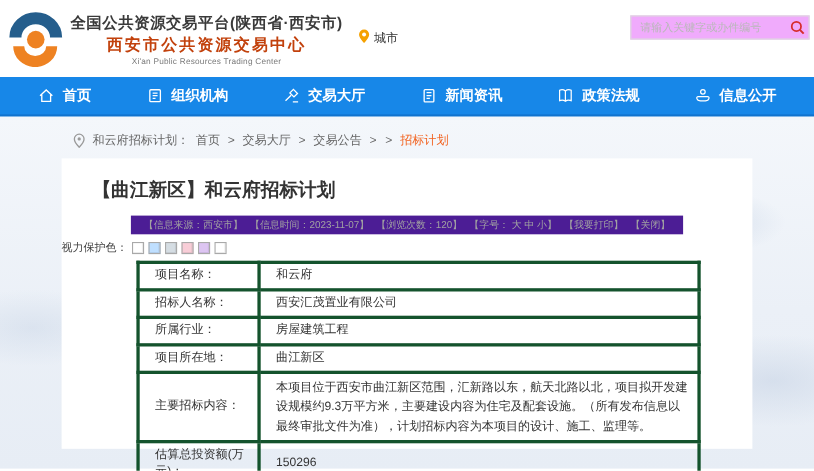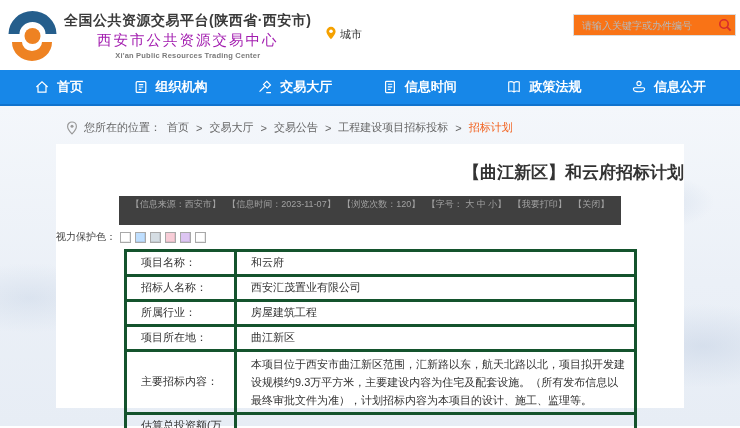--- a/index.html
+++ b/index.html
@@ -6,26 +6,26 @@
   html,body { width:740px; height:428px; overflow:hidden; background:#fff;
     font-family:"Liberation Sans","DejaVu Sans",sans-serif; }
   .page { position:relative; width:740px; height:428px; overflow:hidden; }
 
   
   .topbar { position:relative; height:70px; background:#ffffff; }
   .brand { position:absolute; left:8px; top:9px; display:flex; align-items:center; }
   .logo { width:50px; height:52px; margin-right:6px; }
   .titles { padding-top:2px; text-align:center; }
   .t1 { font-size:14px; font-weight:bold; color:#3a3a3a; letter-spacing:0.5px; white-space:nowrap; }
-  .t2 { font-size:14.5px; font-weight:normal; color:#a21caf; letter-spacing:2px; margin-top:1px; }
-  .t3 { font-size:7.5px; font-weight:bold; color:#7a7a7a; margin-top:1px; letter-spacing:0.2px; }
+  .t2 { font-size:14.5px; font-weight:bold; color:#c2410c; letter-spacing:2px; margin-top:1px; }
+  .t3 { font-size:7.5px; font-weight:normal; color:#7a7a7a; margin-top:1px; letter-spacing:0.2px; }
   .city { position:absolute; left:325px; top:26px; display:flex; align-items:center; gap:3px;
     font-size:11px; color:#333; cursor:pointer; }
   .searchbox { position:absolute; right:4px; top:14px; width:163px; height:22px;
-    border:1px solid #dcdcdc; background:#f97316; display:flex; align-items:center; }
+    border:1px solid #dcdcdc; background:#f0abfc; display:flex; align-items:center; }
   .searchbox input { flex:1; border:none; outline:none; font-size:10px; color:#333;
     padding:0 0 0 8px; font-family:inherit; background:transparent; }
   .searchbox input::placeholder { color:#b8b8b8; }
   .sbtn { width:24px; height:20px; display:flex; align-items:center; justify-content:center; cursor:pointer; }
 
   
   .mainnav { height:36px; background:#1787e8; border-bottom:2px solid #1173cd;
     display:flex; align-items:center; justify-content:space-between; padding:0 34px; }
   .navitem { display:flex; align-items:center; gap:7px; color:#fff; font-size:13px;
     font-weight:bold; cursor:pointer; white-space:nowrap; }
@@ -43,22 +43,22 @@
 
   
   .crumbbar { position:relative; padding:14px 0 0 66px; display:flex; align-items:center;
     gap:6px; font-size:11px; color:#666; }
   .crumbbar .sep { margin:0 1px; }
   .crumb { color:#666; cursor:pointer; }
   .crumb-current { color:#f2611d; cursor:pointer; }
 
   
   .card { position:relative; width:628px; margin:9px auto 0; background:#fff; height:264px; }
-  .art-title { padding-top:17px; text-align:right; font-size:17px; font-weight:bold; color:#333;padding-left:28px; }
-  .metabar { width:502px; height:29px; margin:12px auto 0; background:#404040;
+  .art-title { padding-top:17px; text-align:left; font-size:17px; font-weight:bold; color:#333;padding-left:28px; }
+  .metabar { width:502px; height:17px; margin:12px auto 0; background:#4c1d95;
     font-size:9px; color:#a2a2a2; text-align:center; line-height:17px; white-space:nowrap; }
   .metabar span { margin:0 2px; }
   .metabar .clickable { cursor:pointer; }
   .eyerow { margin:5px 72px 0 0; text-align:left; font-size:10px; color:#404040; height:14px; }
   .swatch { display:inline-block; width:11px; height:11px; border:1px solid #a9a9a9;
     margin-left:4px; vertical-align:middle; cursor:pointer; box-shadow:inset -1px -1px 0 rgba(0,0,0,.08); }
 
   
   table.info { border-collapse:collapse; width:513px; margin:5px 0 0 68px; table-layout:fixed; }
   table.info td { border:3px solid #14532d; font-size:11px; color:#333;
@@ -134,21 +134,21 @@
       </span>
       <span>交易大厅</span>
     </div>
     <div class="navitem">
       <span>
         <svg width="16" height="16" viewBox="0 0 20 20">
             <rect x="4.5" y="3" width="11" height="14" rx="1" fill="none" stroke="#fff" stroke-width="1.5"></rect>
             <path d="M7.2 6.6 H12.8 M7.2 9.8 H12.8 M7.2 13 H11" stroke="#fff" stroke-width="1.4" fill="none"></path>
           </svg>
       </span>
-      <span>信息时间</span>
+      <span>新闻资讯</span>
     </div>
     <div class="navitem">
       <span>
         <svg width="16" height="16" viewBox="0 0 20 20">
             <path d="M10 4.6 C8.1 3.1 5.4 3 3.4 3.8 V15.6 C5.4 14.8 8.1 14.9 10 16.2 C11.9 14.9 14.6 14.8 16.6 15.6 V3.8 C14.6 3 11.9 3.1 10 4.6 Z M10 4.6 V16.2" fill="none" stroke="#fff" stroke-width="1.4"></path>
           </svg>
       </span>
       <span>政策法规</span>
     </div>
     <div class="navitem">
@@ -164,28 +164,27 @@
 
   <div class="belownav">
 
     <div class="crumbbar">
       <span style="display:flex;">
         <svg width="12" height="14" viewBox="0 0 12 14">
           <path d="M6 1 A 4.4 4.4 0 0 1 10.4 5.4 C 10.4 8.4 6 12.8 6 12.8 S 1.6 8.4 1.6 5.4 A 4.4 4.4 0 0 1 6 1 Z" fill="none" stroke="#9a9a9a" stroke-width="1.2"></path>
           <circle cx="6" cy="5.3" r="1.5" fill="#9a9a9a"></circle>
         </svg>
       </span>
-      <span>您所在的位置：</span>
+      <span>和云府招标计划：</span>
       <span class="crumb">首页</span>
       <span class="sep">&gt;</span>
       <span class="crumb">交易大厅</span>
       <span class="sep">&gt;</span>
       <span class="crumb">交易公告</span>
       <span class="sep">&gt;</span>
-      <span class="crumb">工程建设项目招标投标</span>
       <span class="sep">&gt;</span>
       <span class="crumb-current">招标计划</span>
     </div>
 
     <main class="card">
       <h1 class="art-title">【曲江新区】和云府招标计划</h1>
 
       <div class="metabar">
         <span>【信息来源：西安市】</span>
         <span>【信息时间：2023-11-07】</span>

